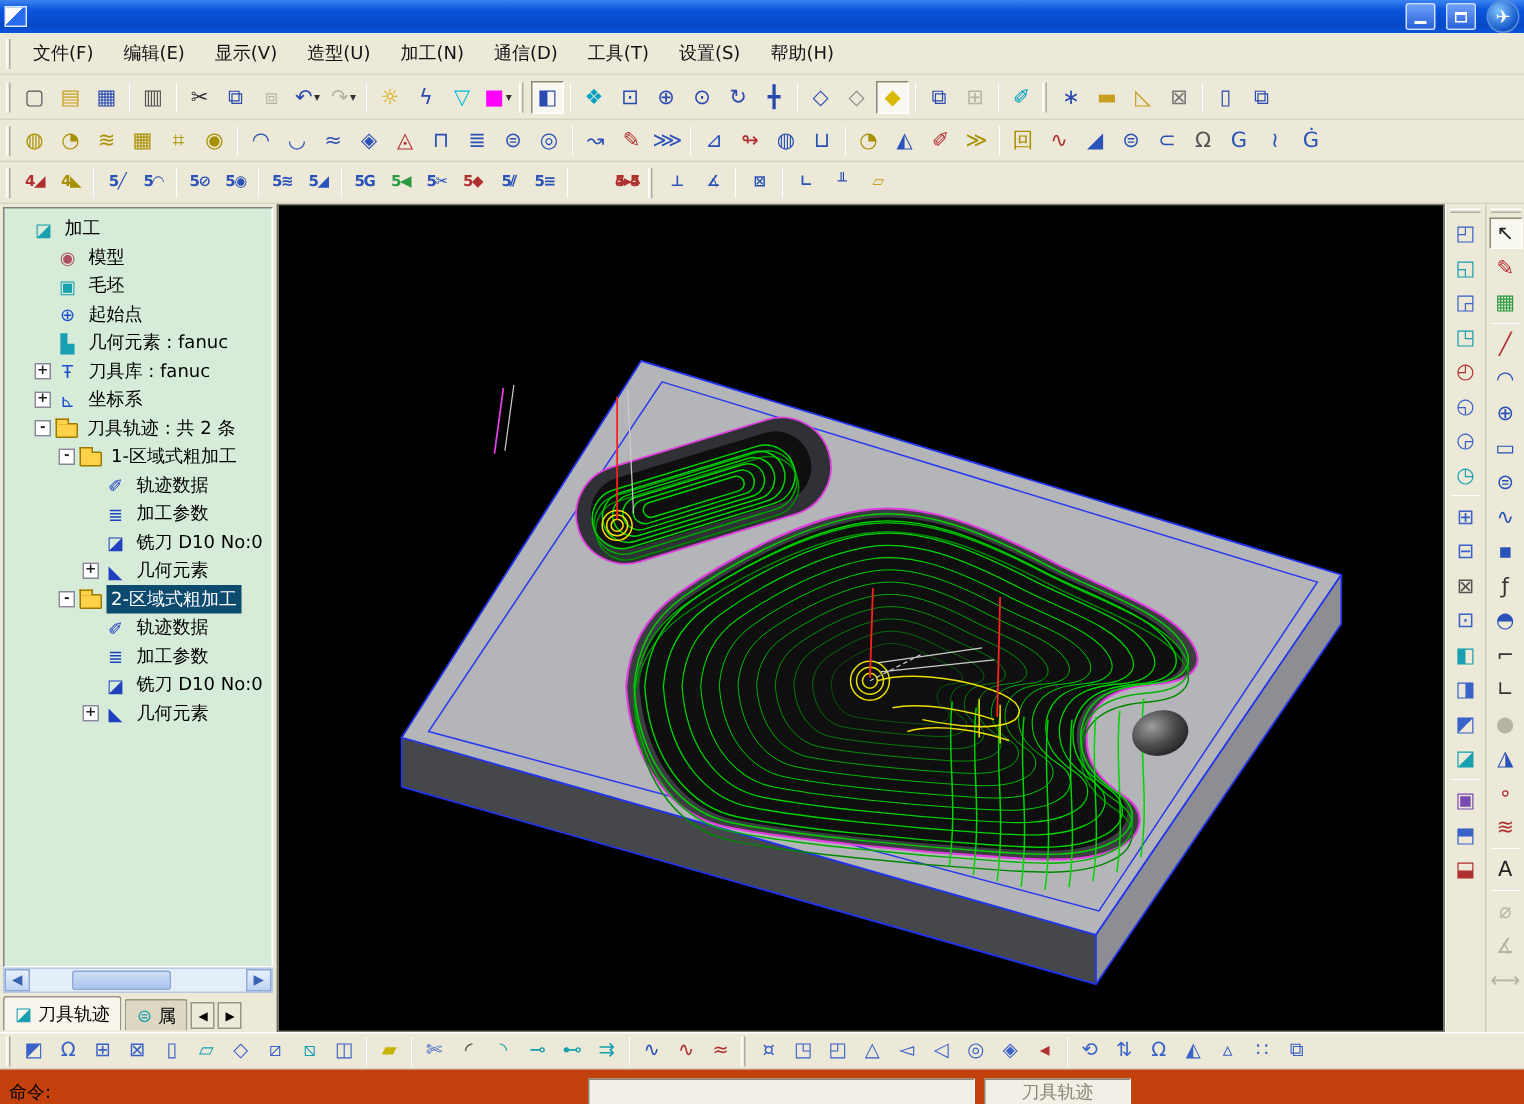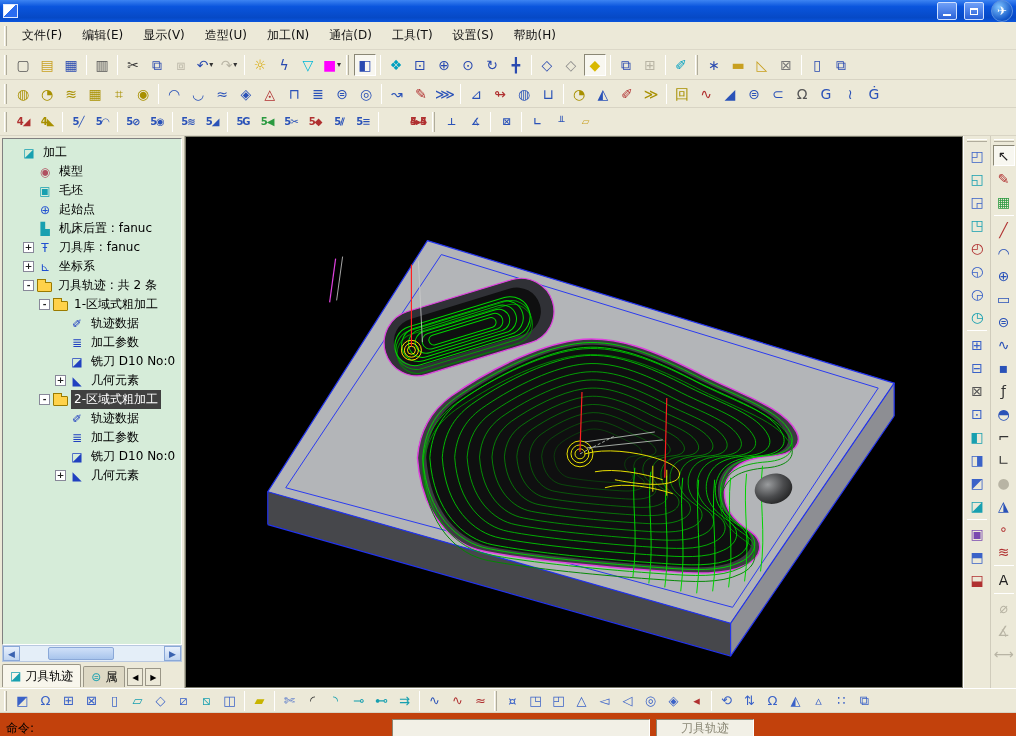--- a/index.html
+++ b/index.html
@@ -40,21 +40,21 @@
     overflow:hidden;padding-top:4px;}
   .trow{height:19px;display:flex;align-items:center;white-space:nowrap;}
   .ebox{width:11px;height:11px;border:1px solid #889;background:#fff;font-size:9px;line-height:9px;text-align:center;
     margin-right:3px;flex:none;color:#222;font-weight:bold;}
   .ebox.none{visibility:hidden;}
   .ticon{width:16px;height:16px;font-size:12px;line-height:16px;text-align:center;margin-right:3px;flex:none;}
   .ticon.fold{width:15px;height:10px;background:#ffd24a;border:1px solid #9a7b00;border-radius:1px;position:relative;margin-top:3px;}
   .ticon.fold::before{content:"";position:absolute;top:-4px;left:-1px;width:7px;height:3px;background:#ffd24a;
     border:1px solid #9a7b00;border-bottom:none;}
   .tlabel{padding:1px 3px;color:#000;}
-  .trow.sel .tlabel{background:#404040;color:#fff;}
+  .trow.sel .tlabel{background:#0c4a6e;color:#fff;}
   .hscroll{height:17px;margin:0 2px;display:flex;background:#e4eef8;border:1px solid #b8c8e0;}
   .sbtn{width:17px;height:100%;background:linear-gradient(180deg,#e8f0fc,#c0d4f0);border:1px solid #8aa8d8;color:#3a62b0;
     font-size:9px;display:flex;align-items:center;justify-content:center;flex:none;}
   .strack{flex:1;position:relative;}
   .sthumb{position:absolute;left:28px;top:1px;width:66px;height:13px;background:linear-gradient(180deg,#cfe0f8,#a8c4ec);
     border:1px solid #8aa8d8;border-radius:2px;}
   .tabsbar{height:26px;display:flex;align-items:flex-end;background:#ece9d8;padding:0 2px 1px 2px;gap:2px;}
   .tab{display:flex;align-items:center;gap:4px;padding:3px 7px;border:1px solid #9a9687;border-bottom:none;
     background:#f8f6ec;border-radius:2px 2px 0 0;height:23px;}
   .tab.inactive{background:#ddd8c4;height:21px;}
@@ -434,21 +434,21 @@
     <span class="tlabel">毛坯</span>
   </div>
         <div class="trow" style="padding-left: 20px;">
     <span class="ebox none"></span>
     <span class="ticon" style="color: rgb(32, 80, 208);">⊕</span>
     <span class="tlabel">起始点</span>
   </div>
         <div class="trow" style="padding-left: 20px;">
     <span class="ebox none"></span>
     <span class="ticon" style="color: rgb(24, 160, 176);">▙</span>
-    <span class="tlabel">机床后置 : fanuc</span>
+    <span class="tlabel">几何元素 : fanuc</span>
   </div>
         <div class="trow" style="padding-left: 20px;">
     <span class="ebox">+</span>
     <span class="ticon" style="color: rgb(32, 80, 208);">Ŧ</span>
     <span class="tlabel">刀具库 : fanuc</span>
   </div>
         <div class="trow" style="padding-left: 20px;">
     <span class="ebox">+</span>
     <span class="ticon" style="color: rgb(32, 80, 208);">⊾</span>
     <span class="tlabel">坐标系</span>

